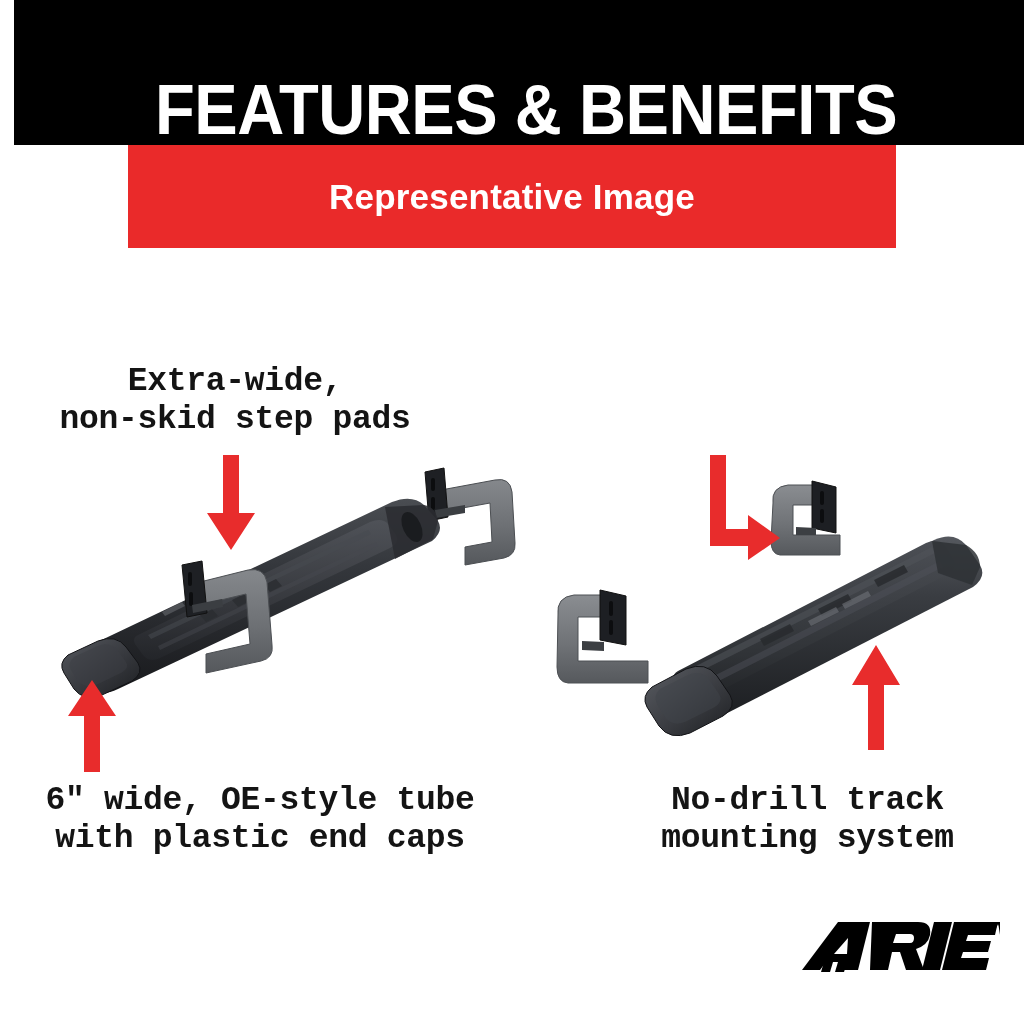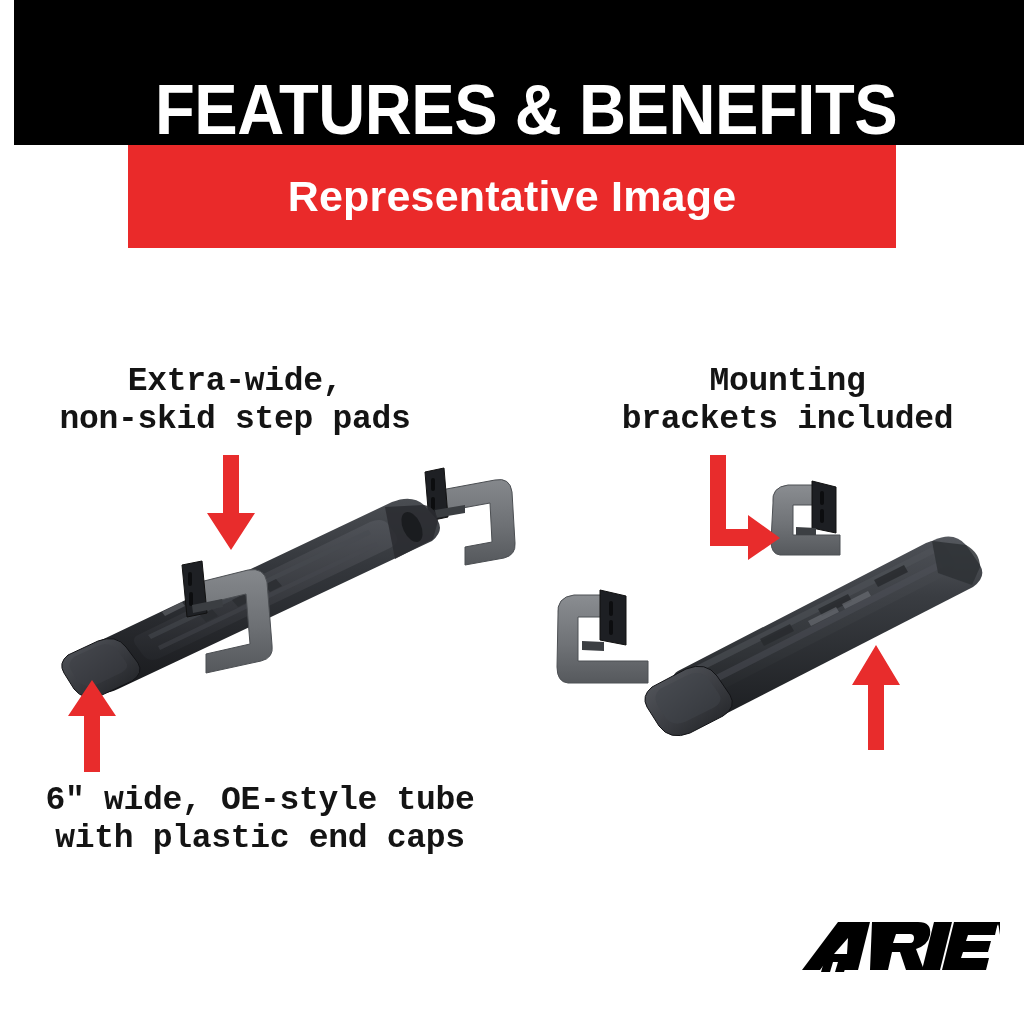--- a/index.html
+++ b/index.html
@@ -35,21 +35,21 @@
 
   
   .sub-banner {
     position:absolute; left:128px; top:145px;
     width:768px; height:103px;
     background:#ea2a2a;
     display:flex; align-items:center; justify-content:center;
   }
   .sub-banner-text {
     color:#ffffff;
-    font-size:43px;
+    font-size:35px;
     font-weight:600;
     letter-spacing:0.2px;
     white-space:nowrap;
   }
 
   
   .callout {
     position:absolute;
     color:#141414;
     font-size:33px;
@@ -94,26 +94,26 @@
     <div class="header-title">FEATURES &amp; BENEFITS</div>
   </div>
 
   <div class="sub-banner">
     <div class="sub-banner-text">Representative Image</div>
   </div>
 
   <div class="callout" id="label-tl">Extra-wide,
 non-skid step pads</div>
 
-  <div class="callout" id="label-tr">Mounting
-brackets included</div>
 
   <div class="callout" id="label-bl">6" wide, OE-style tube
 with plastic end caps</div>
 
+  <div class="callout" id="label-br">No-drill track
+mounting system</div>
 
   <div class="product" id="product-left">
     <svg width="480" height="260" viewBox="0 0 480 260" xmlns="http://www.w3.org/2000/svg">
       <defs>
         <linearGradient id="tubeL" x1="0" y1="0" x2="0" y2="1">
           <stop offset="0%" stop-color="#4a4d52"></stop>
           <stop offset="35%" stop-color="#34373c"></stop>
           <stop offset="100%" stop-color="#18191c"></stop>
         </linearGradient>
         <linearGradient id="padL" x1="0" y1="0" x2="0" y2="1">

